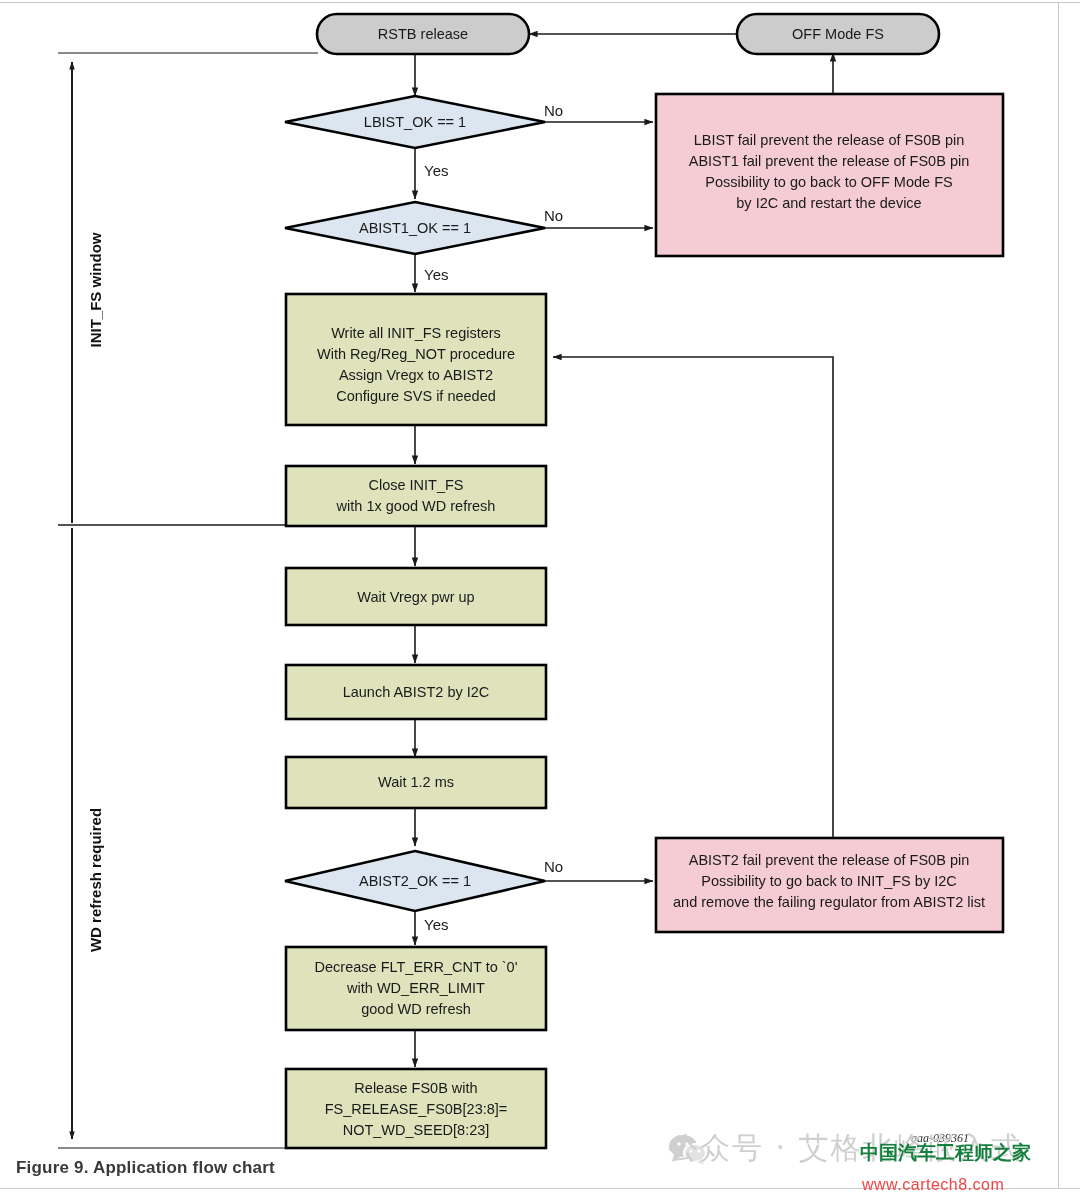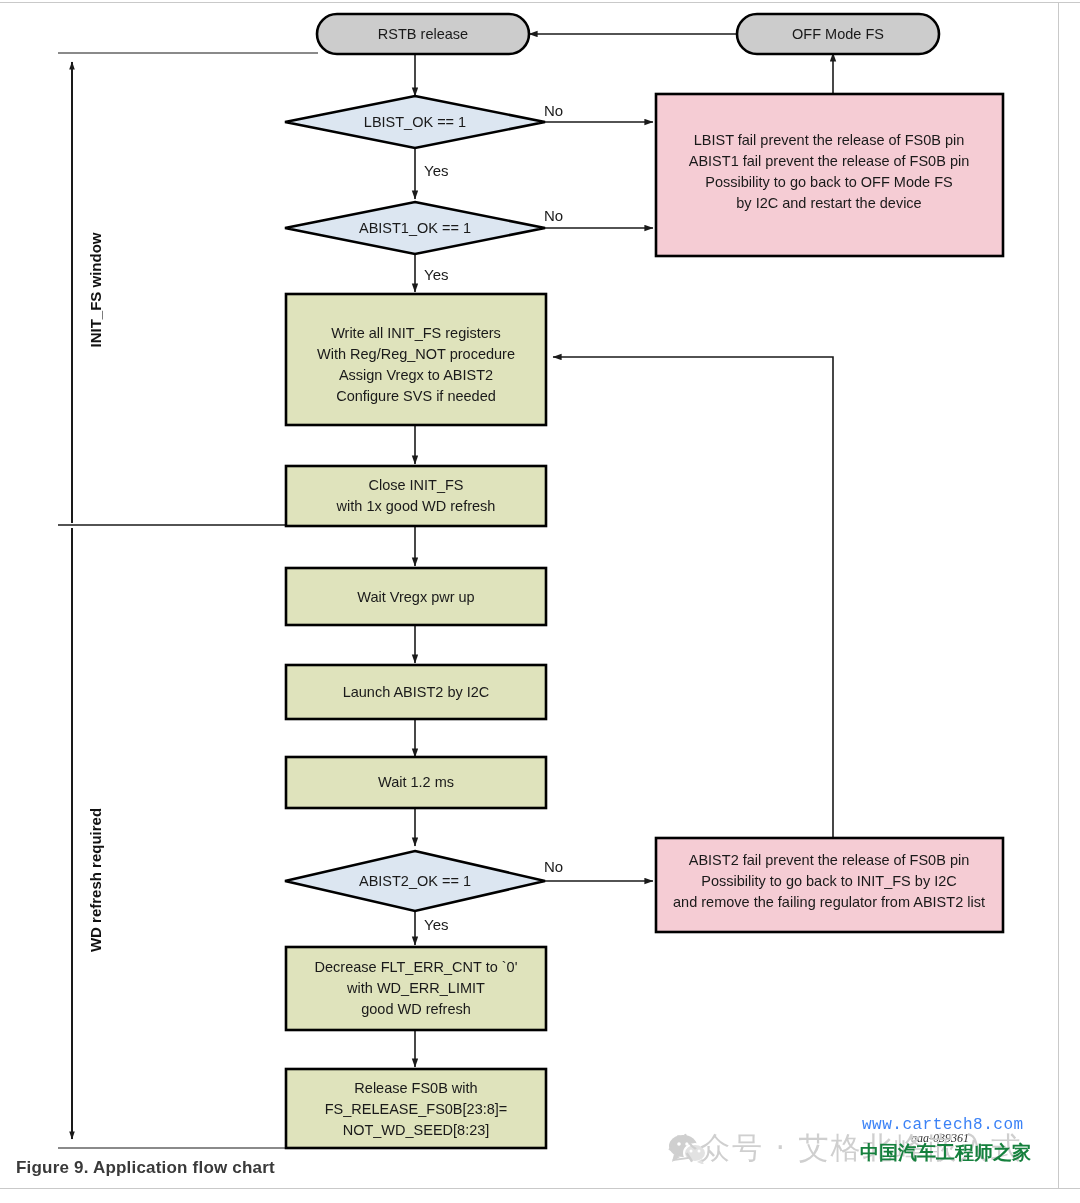--- a/index.html
+++ b/index.html
@@ -9,22 +9,22 @@
   .nodetext{font-family:"Liberation Sans",sans-serif;font-size:14.5px;fill:#1a1a1a;}
   .edgelabel{font-family:"Liberation Sans",sans-serif;font-size:15px;fill:#1a1a1a;}
   .brlabel{font-family:"Liberation Sans",sans-serif;font-size:15px;font-weight:bold;fill:#111;}
   .figid{font-family:"Liberation Serif",serif;font-size:12px;font-style:italic;fill:#333;}
   .caption{position:absolute;left:16px;top:1158px;font-size:17px;font-weight:bold;color:#3a3a3a;
            font-family:"Liberation Sans",sans-serif;letter-spacing:.2px;}
   .wm-wechat{position:absolute;left:668px;top:1128px;font-size:30px;color:#cfcfcf;
              font-family:"DejaVu Sans",sans-serif;white-space:nowrap;letter-spacing:2px;}
   .wm-dark{position:absolute;left:860px;top:1140px;font-size:19px;color:#15803d;font-weight:bold;
            font-family:"DejaVu Serif",serif;white-space:nowrap;}
-  .wm-url{position:absolute;left:862px;top:1116px;font-size:16px;color:#3b82f6;
-          font-family:Liberation Mono, monospace;white-space:nowrap;letter-spacing:.5px;}
+  .wm-url{position:absolute;left:862px;top:1176px;font-size:16px;color:#ef4444;
+          font-family:Liberation Sans, sans-serif;white-space:nowrap;letter-spacing:.5px;}
   .wmicon{position:absolute;left:668px;top:1134px;width:40px;height:30px;}
   .topline{position:absolute;left:0;top:2px;width:1080px;height:1px;background:#c9c9c9;}
   .botline{position:absolute;left:0;top:1188px;width:1080px;height:1px;background:#c9c9c9;}
   .rightline{position:absolute;left:1058px;top:2px;width:1px;height:1186px;background:#c9c9c9;}
 </style>
 </head>
 <body>
 
 <div id="page">
 

